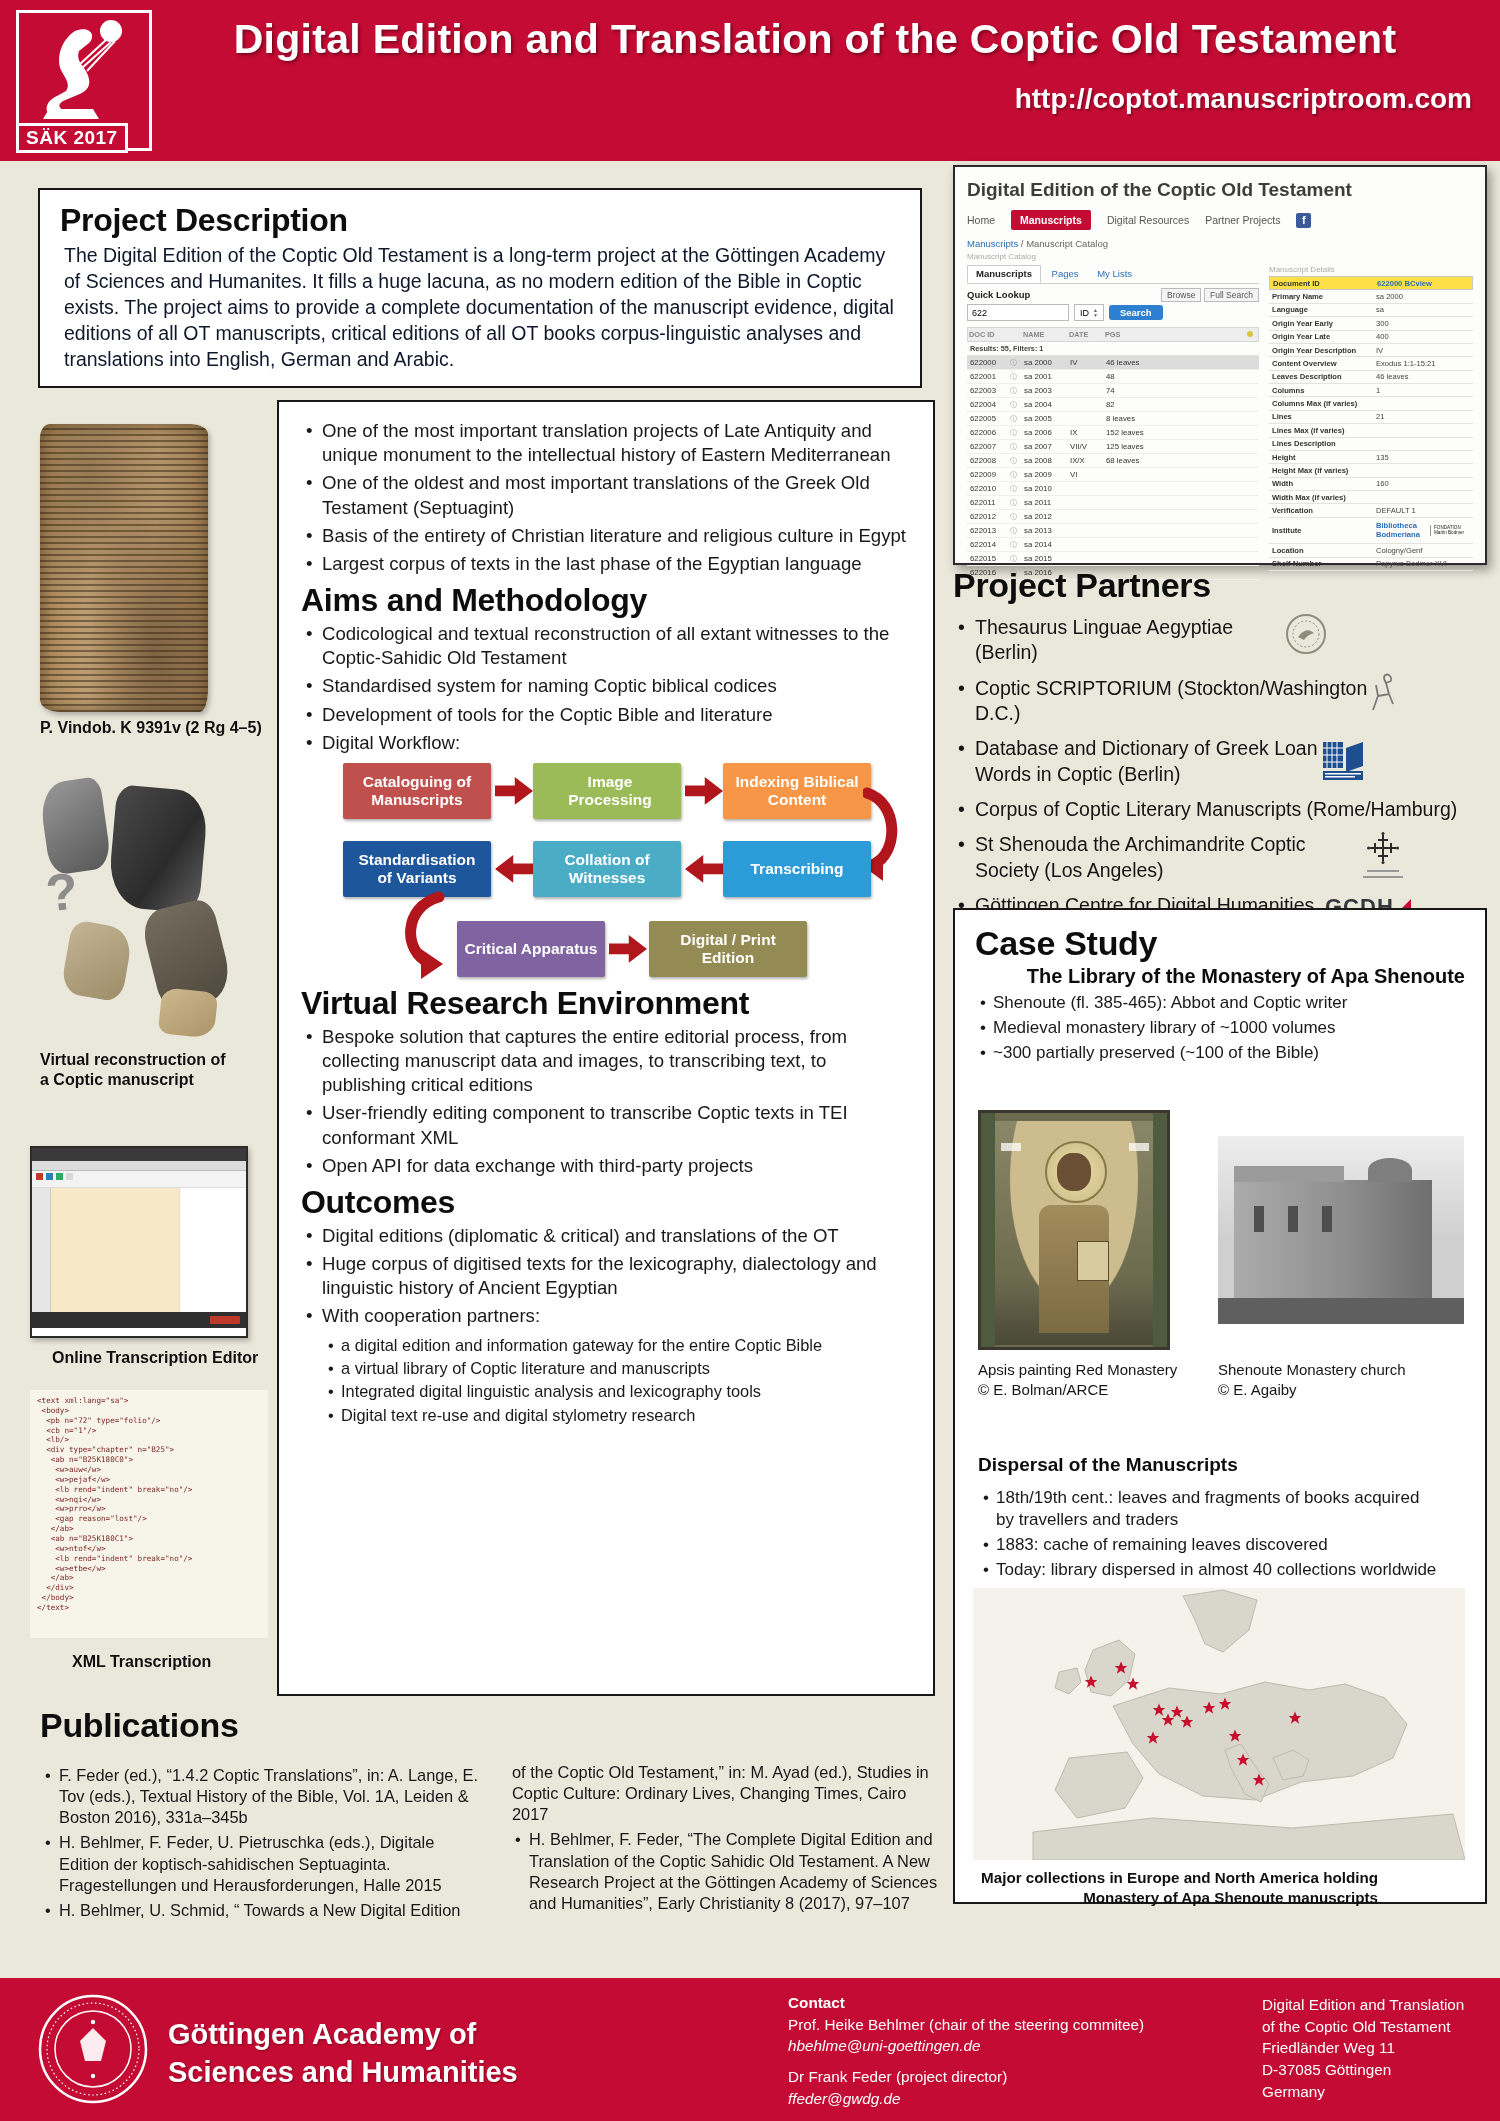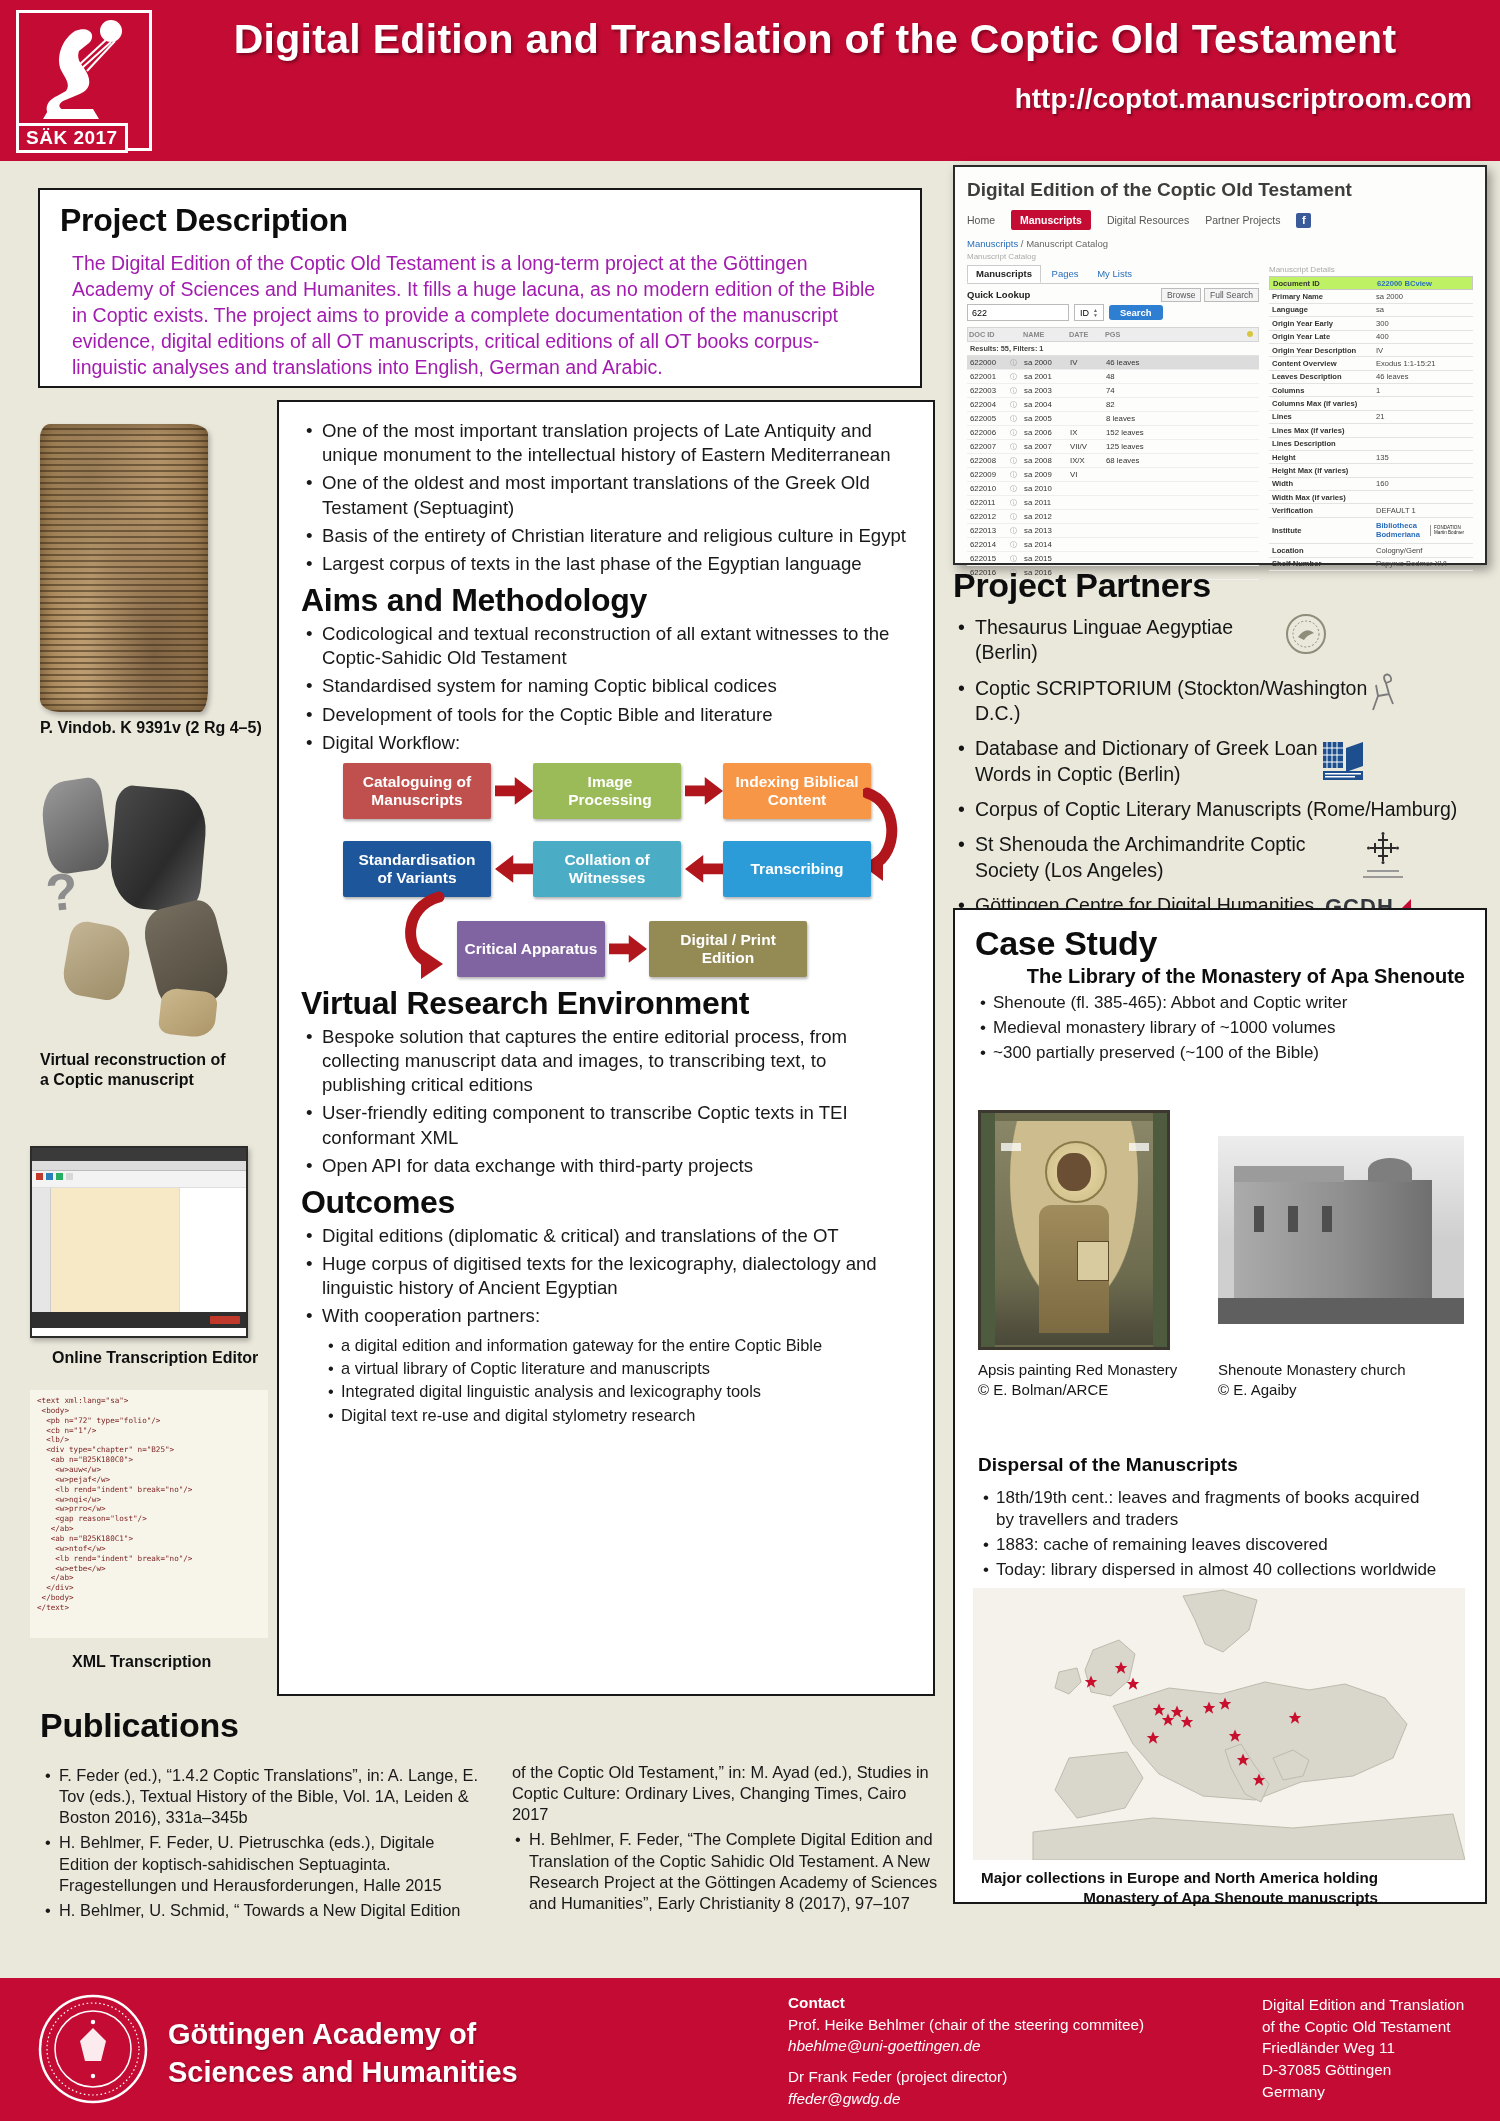--- a/index.html
+++ b/index.html
@@ -13,21 +13,21 @@
     font-size:19px;font-weight:700;padding:1px 7px;letter-spacing:.5px;}
   .h-title{left:150px;right:20px;top:16px;text-align:center;color:#fff;font-size:41px;
     font-weight:700;text-shadow:2px 2px 3px rgba(40,0,10,.45);letter-spacing:.3px;}
   .h-url{right:28px;top:83px;color:#fff;font-size:28px;font-weight:700;
     text-shadow:1.5px 1.5px 2px rgba(40,0,10,.45);}
   
   .panel{background:#fff;border:2px solid #181818;box-sizing:border-box;}
   h2.sec{font-size:32px;font-weight:700;color:#0d0d0d;margin:0;letter-spacing:-.3px;}
   .pd{left:38px;top:188px;width:884px;height:200px;padding:12px 20px;}
   .pd h2{margin:0 0 4px;}
-  .pd p{margin:12px;font-size:19.5px;line-height:1.33;color:#a21caf;}
+  .pd p{margin:4px;font-size:19.5px;line-height:1.33;color:#0f172a;}
   .mid{left:277px;top:400px;width:658px;height:1296px;padding:14px 20px 8px 22px;overflow:hidden;}
   .blist{list-style:none;margin:3px 0 6px;padding:0;}
   .blist>li{position:relative;padding-left:21px;font-size:18.6px;line-height:1.3;
     color:#191919;margin:0 0 4px;}
   .blist>li::before{content:"•";position:absolute;left:5px;top:0;}
   .sublist{margin-left:22px;}
   .sublist>li{font-size:16.4px;margin-bottom:2px;padding-left:18px;}
   .mt{margin-top:14px;}
   .cap{font-weight:700;font-size:16px;color:#101010;line-height:1.25;}
   
@@ -90,21 +90,21 @@
   .w-dot{position:absolute;right:5px;top:3px;width:6px;height:6px;border-radius:50%;background:#d8c63f;}
   .tres{font-size:7.3px;font-weight:700;color:#444;padding:2px 3px;border-bottom:1px solid #e2e2e2;}
   .trow{display:flex;font-size:7.8px;color:#333;padding:1.5px 3px;border-bottom:1px solid #efefef;align-items:center;}
   .trow.sel{background:#dcdcdc;}
   .tc-id{width:40px;}.tc-icon{width:14px;color:#999;font-size:7px;}.tc-name{width:46px;}
   .tc-date{width:36px;}.tc-pgs{flex:1;}
   .w-dhead{font-size:8px;color:#ababab;margin-bottom:2px;}
   .drow{display:flex;border-bottom:1px solid #e3e3e3;font-size:7.6px;padding:1.7px 3px;align-items:center;}
   .drow .dl{width:104px;font-weight:700;color:#333;}
   .drow .dv{flex:1;color:#444;}
-  .drow.hd{background:#bef264;border:1px solid #c8c8c8;}
+  .drow.hd{background:#fde047;border:1px solid #c8c8c8;}
   .drow.hd .dv,.drow.inst .dv{color:#2a6ebb;font-weight:700;}
   .drow.inst{height:22px;}
   .mb-logo{font-size:4.6px;color:#222;border-left:1px solid #999;padding-left:3px;line-height:1.15;width:36px;}
   
   .pp{left:953px;top:566px;width:540px;}
   .pp h2{font-size:34px;}
   .pp-row{position:relative;padding-left:22px;font-size:19.5px;color:#151515;
     line-height:1.3;margin-bottom:10px;}
   .pp-row::before{content:"•";position:absolute;left:5px;}
   .pp-logo{position:absolute;top:-2px;}

